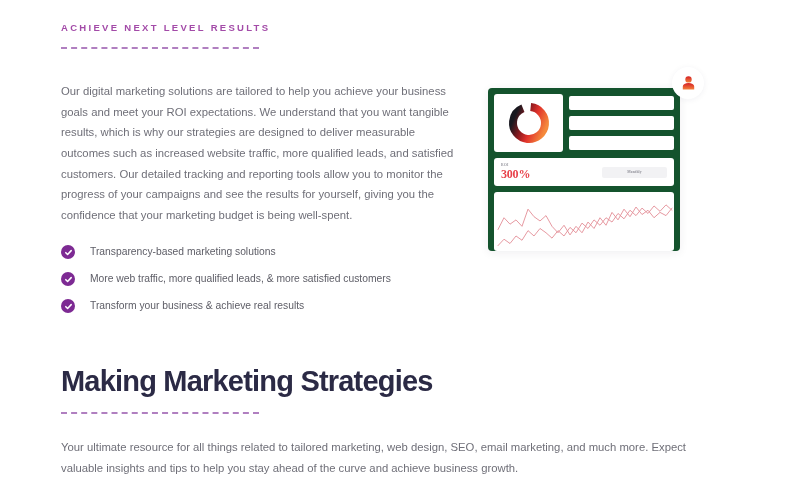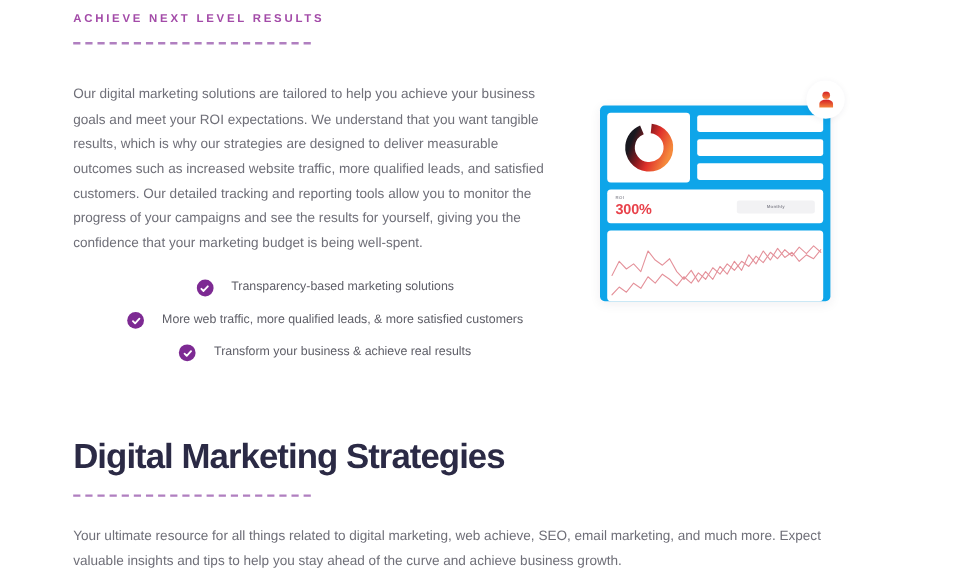--- a/index.html
+++ b/index.html
@@ -28,20 +28,21 @@
   }
 
   .eyebrow {
     font-size: 9.5px;
     font-weight: 700;
     letter-spacing: 2.3px;
     color: #a34ba8;
     text-transform: uppercase;
     line-height: 1.2;
     white-space: nowrap;
+    margin-top: 12px;
   }
 
   .main-heading {
     margin-top: 9px;
     font-size: 33px;
     line-height: 1.12;
     font-weight: 700;
     letter-spacing: -0.9px;
     color: #2b2a45;
   }
@@ -64,21 +65,20 @@
   
   .check-list {
     margin-top: 20px;
     list-style: none;
   }
 
   .check-item {
     display: flex;
     align-items: center;
     margin-bottom: 13px;
-    justify-content: center;
   }
 
   .check-icon {
     flex: 0 0 auto;
     width: 14px;
     height: 14px;
     border-radius: 50%;
     background: #7d2a93;
     display: flex;
     align-items: center;
@@ -113,28 +113,29 @@
     margin-top: 23px;
     font-size: 11.3px;
     line-height: 1.85;
     color: #6f6f78;
     width: 665px;
   }
 
   
   .dashboard {
     position: absolute;
-    left: 500px;
+    left: 488px;
     top: 88px;
     width: 192px;
     height: 163px;
-    background: #0ea5e9;
+    background: #14532d;
     border-radius: 4px;
     box-shadow: 0 2px 10px rgba(40,30,60,0.07);
     padding: 6px;
+    font-family: Liberation Serif, serif;
   }
 
   .dash-top {
     display: flex;
     gap: 6px;
     height: 58px;
   }
 
   .donut-card {
     width: 69px;
@@ -319,18 +320,18 @@
           <stop offset="0%" stop-color="#d41f26"></stop>
           <stop offset="100%" stop-color="#f4833b"></stop>
         </linearGradient>
       </defs>
       <circle cx="6.5" cy="3.4" r="3.2" fill="url(#avGrad)"></circle>
       <path d="M0.8 13.6 V10.4 a5.7 3.4 0 0 1 11.4 0 V13.6 Z" fill="url(#avGrad)"></path>
     </svg>
   </div>
 
   <div class="section-two">
-    <h2 class="sub-heading">Digital Marketing Strategies</h2>
+    <h2 class="sub-heading">Making Marketing Strategies</h2>
     <div class="dashed-rule"></div>
-    <p class="sub-copy">Your ultimate resource for all things related to digital marketing, web achieve, SEO, email marketing, and much more. Expect valuable insights and tips to help you stay ahead of the curve and achieve business growth.</p>
+    <p class="sub-copy">Your ultimate resource for all things related to tailored marketing, web design, SEO, email marketing, and much more. Expect valuable insights and tips to help you stay ahead of the curve and achieve business growth.</p>
   </div>
 
 </div>
 
 </body></html>

